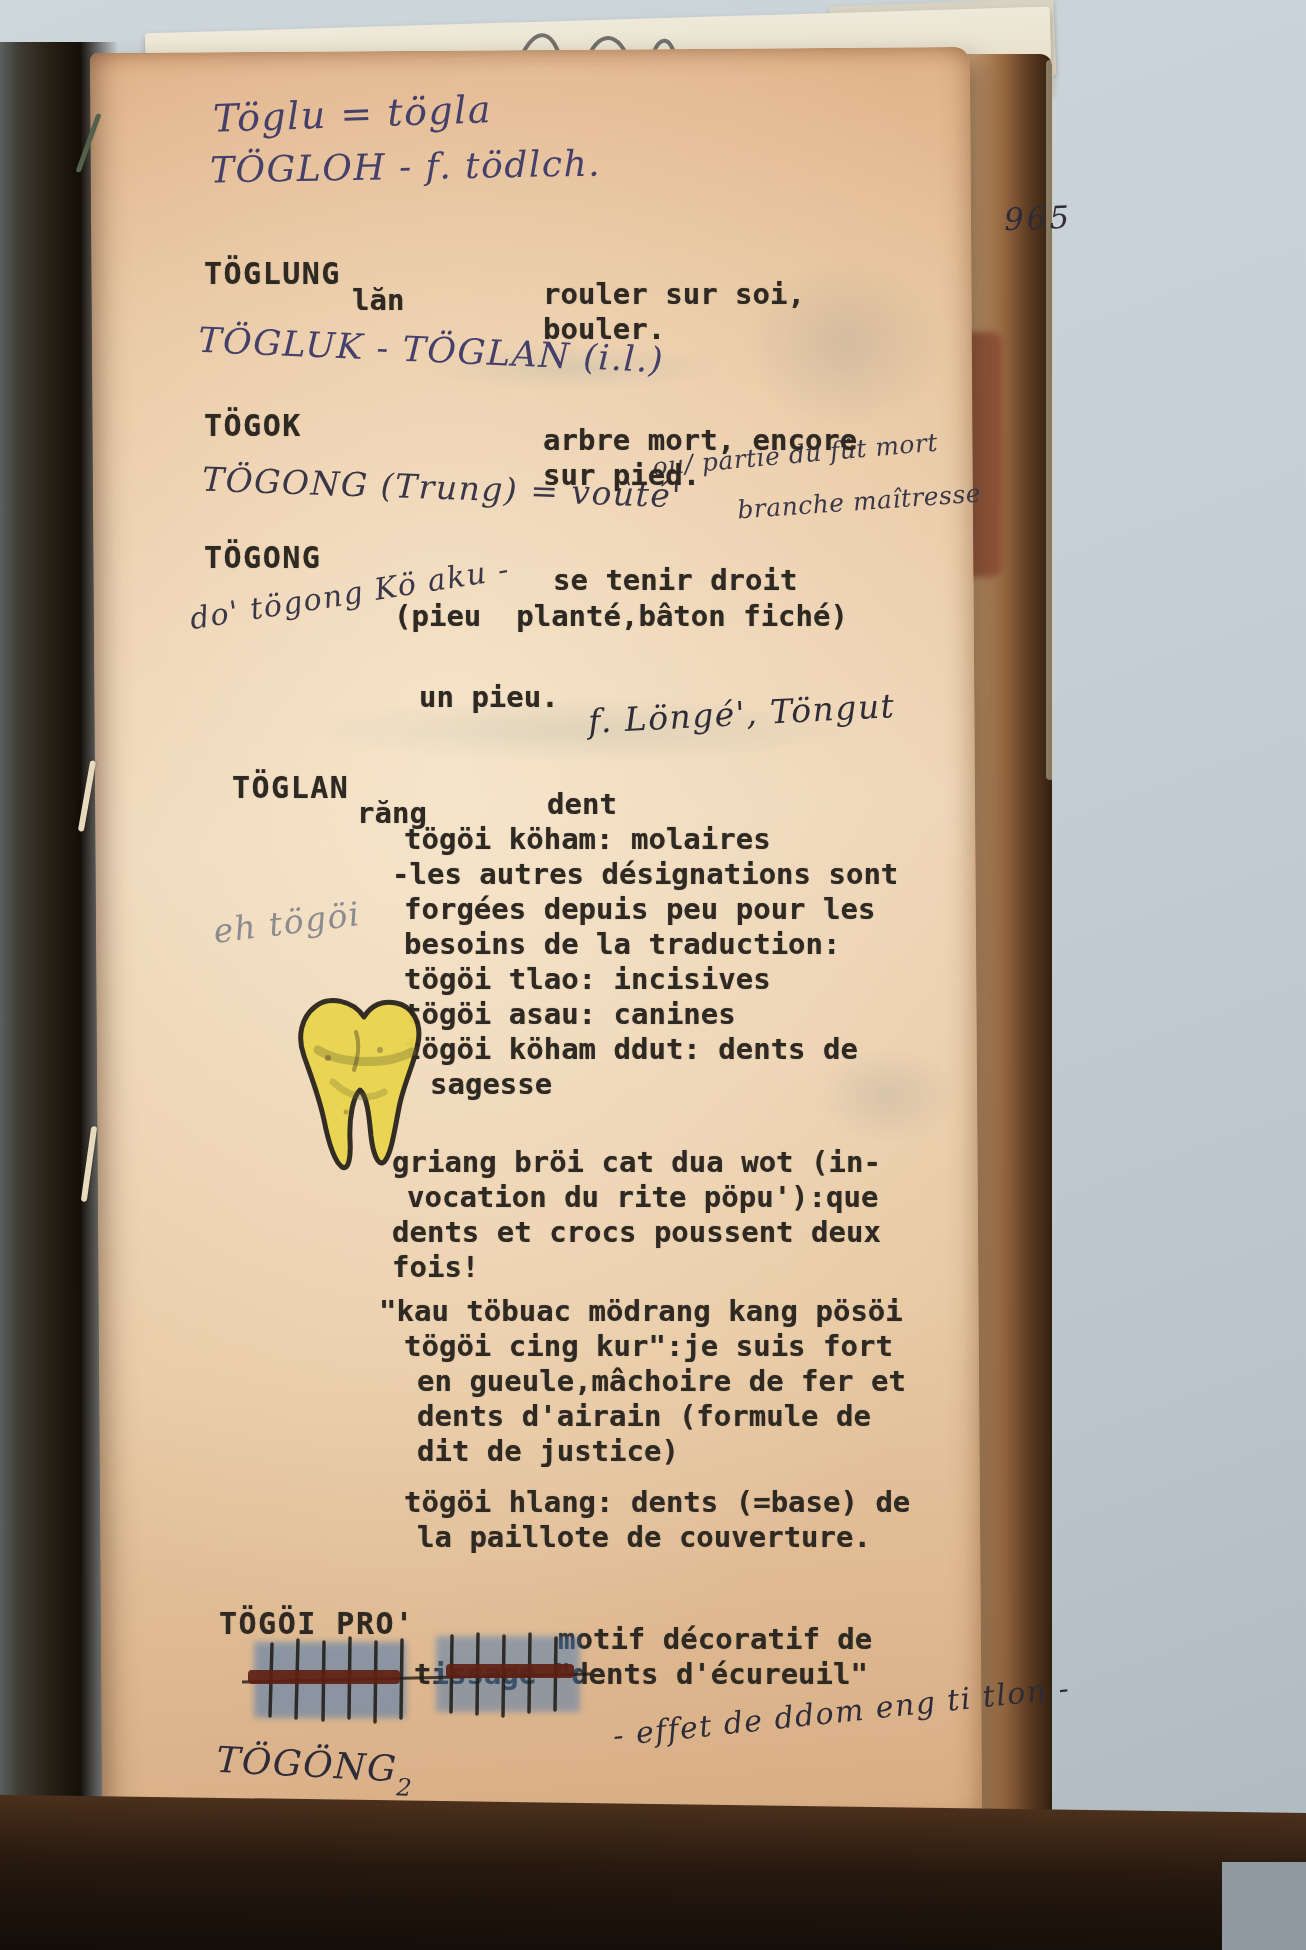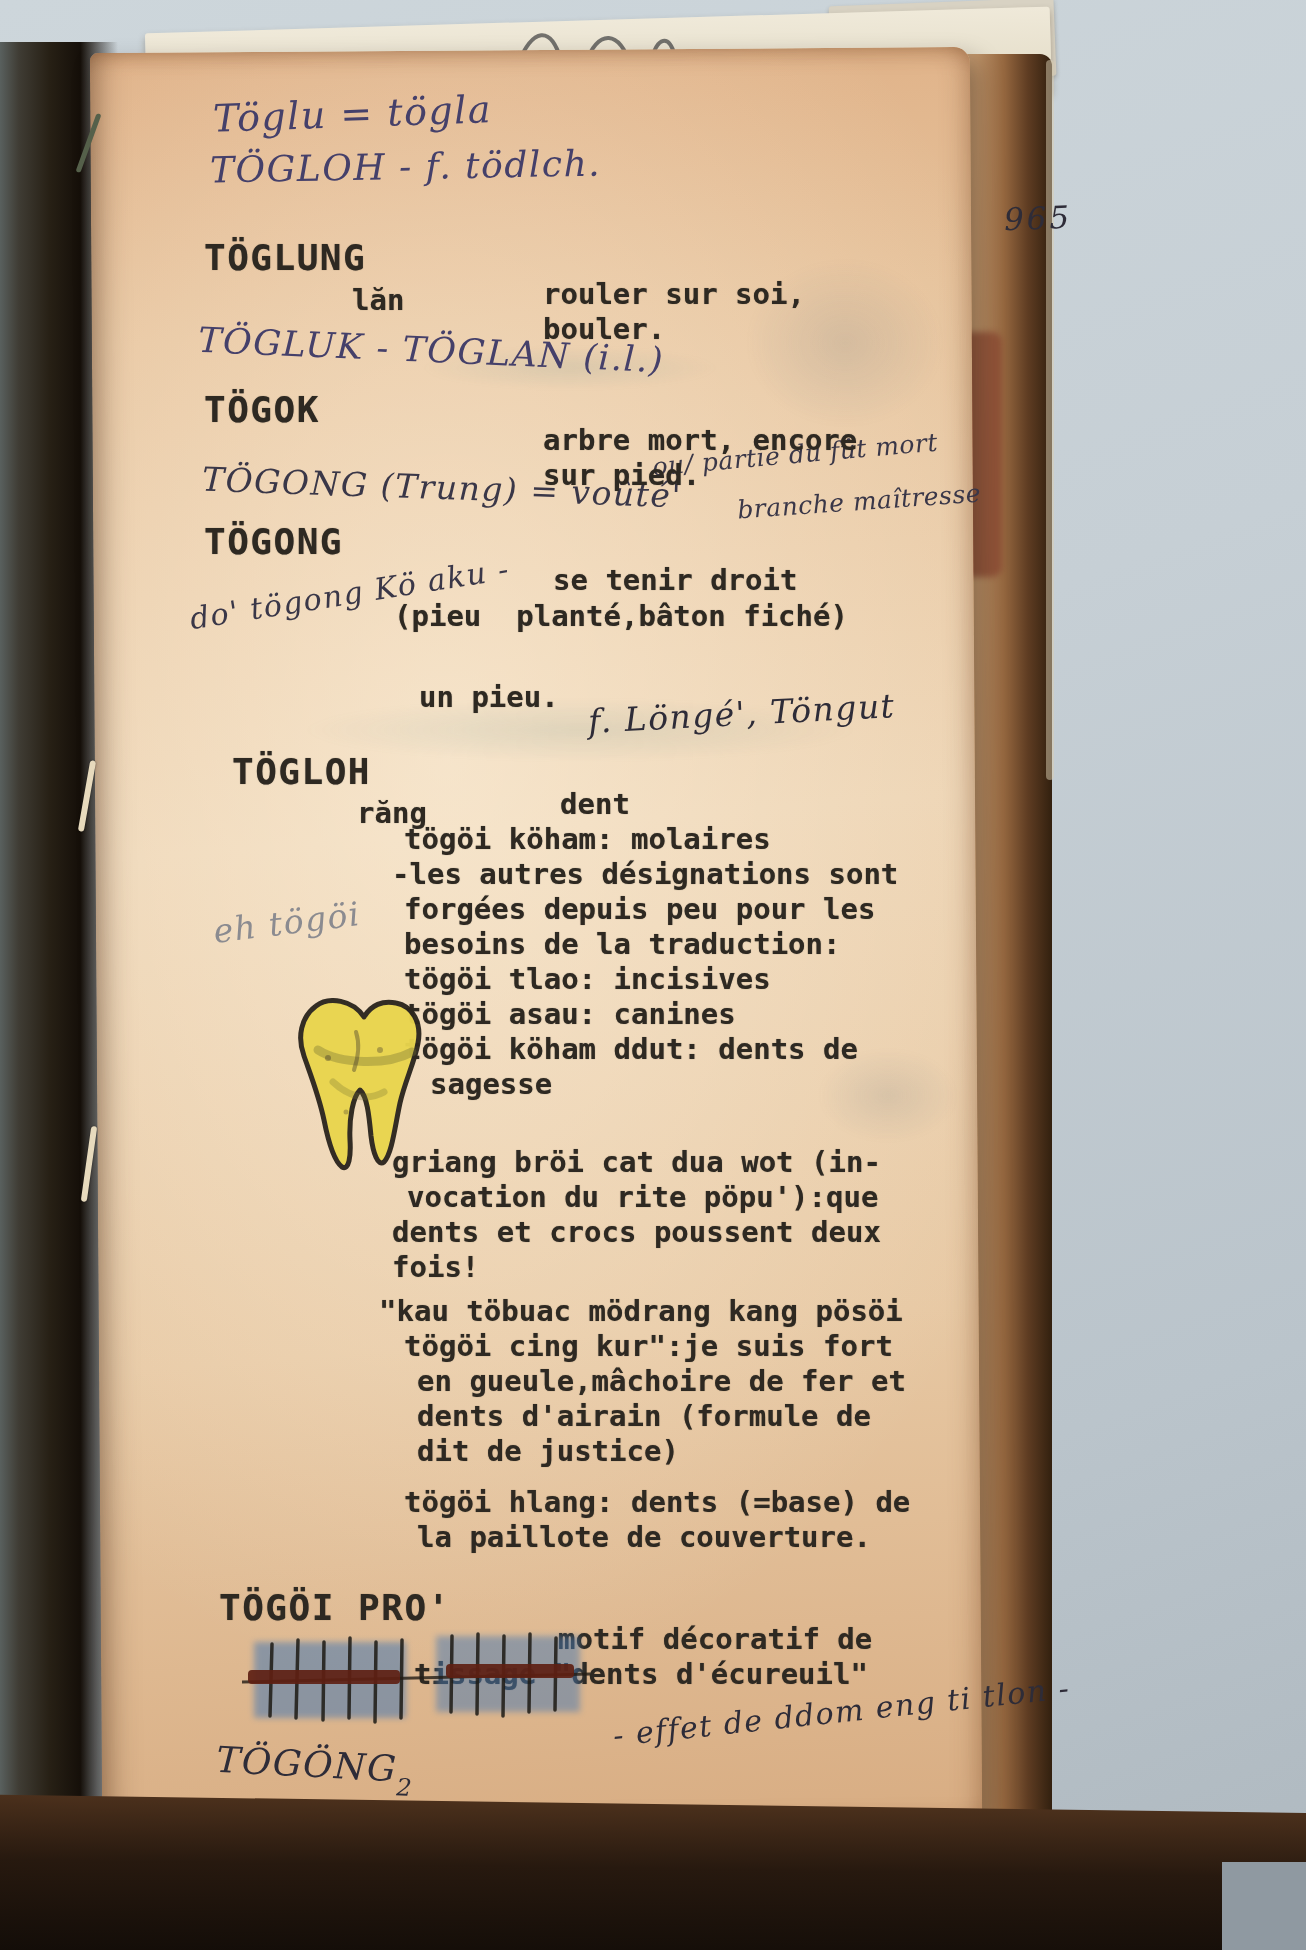--- a/index.html
+++ b/index.html
@@ -37,21 +37,21 @@
   .g3{left:818px;top:1048px;width:140px;height:95px;background:radial-gradient(ellipse,rgba(105,115,122,.15),transparent 70%);}
   .g4{left:420px;top:346px;width:300px;height:44px;background:radial-gradient(ellipse,rgba(95,140,135,.13),transparent 70%);}
   .stitch{position:absolute;border-radius:3px;}
   .st1{left:86px;top:112px;width:5px;height:62px;background:#55604a;transform:rotate(20deg);}
   .st2{left:84px;top:760px;width:6px;height:72px;background:#e7dabd;transform:rotate(10deg);box-shadow:0 0 2px rgba(0,0,0,.5);}
   .st3{left:86px;top:1126px;width:6px;height:76px;background:#e7dabd;transform:rotate(8deg);box-shadow:0 0 2px rgba(0,0,0,.5);}
   
   .t{position:absolute;font-family:"DejaVu Sans Mono","Liberation Mono",monospace;
      font-weight:700;font-size:29px;line-height:35px;color:#2e2922;white-space:pre;
      text-shadow:0 0 1px rgba(46,41,34,.55);}
-  .hd{letter-spacing:1.5px;font-size:36px;}
+  .hd{letter-spacing:1.5px;font-size:30px;margin-top:16px;}
   .hw{position:absolute;font-family:"DejaVu Serif","Liberation Serif",serif;font-style:italic;
       color:#45406a;white-space:pre;letter-spacing:1.5px;}
   .ink-dark{color:#3a3748;}
   .ink-black{color:#2e2c38;}
   .pencil{color:#8b8b90;}
   .drawing{position:absolute;}
 </style>
 </head>
 <body>
 
@@ -95,23 +95,23 @@
 
   <div class="t hd" style="left:204px;top:392px;">TÖGOK</div>
   <div class="t" style="left:543px;top:423px;">arbre mort, encore</div>
   <div class="t" style="left:543px;top:458px;">sur pied.</div>
 
   <div class="t hd" style="left:204px;top:524px;">TÖGONG</div>
   <div class="t" style="left:553px;top:563px;">se tenir droit</div>
   <div class="t" style="left:394px;top:599px;">(pieu  planté,bâton fiché)</div>
   <div class="t" style="left:419px;top:680px;">un pieu.</div>
 
-  <div class="t hd" style="left:232px;top:754px;">TÖGLOH</div>
+  <div class="t hd" style="left:232px;top:754px;">TÖGLAN</div>
   <div class="t" style="left:357px;top:796px;">răng</div>
-  <div class="t" style="left:560px;top:787px;">dent</div>
+  <div class="t" style="left:547px;top:787px;">dent</div>
   <div class="t" style="left:404px;top:822px;">tögöi köham: molaires</div>
   <div class="t" style="left:392px;top:857px;">-les autres désignations sont</div>
   <div class="t" style="left:404px;top:892px;">forgées depuis peu pour les</div>
   <div class="t" style="left:404px;top:927px;">besoins de la traduction:</div>
   <div class="t" style="left:404px;top:962px;">tögöi tlao: incisives</div>
   <div class="t" style="left:404px;top:997px;">tögöi asau: canines</div>
   <div class="t" style="left:404px;top:1032px;">tögöi köham ddut: dents de</div>
   <div class="t" style="left:430px;top:1067px;">sagesse</div>
   <div class="t" style="left:392px;top:1145px;">griang bröi cat dua wot (in-</div>
   <div class="t" style="left:407px;top:1180px;">vocation du rite pöpu'):que</div>

